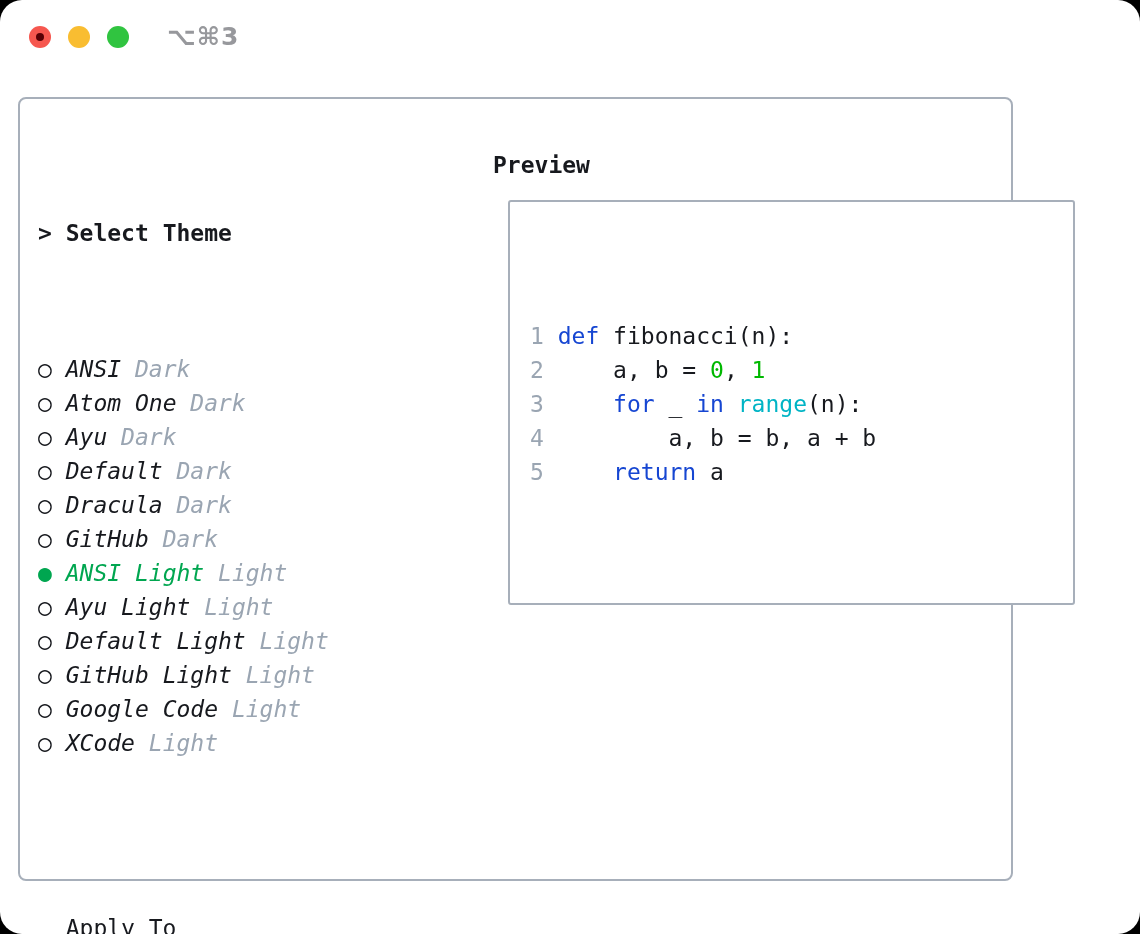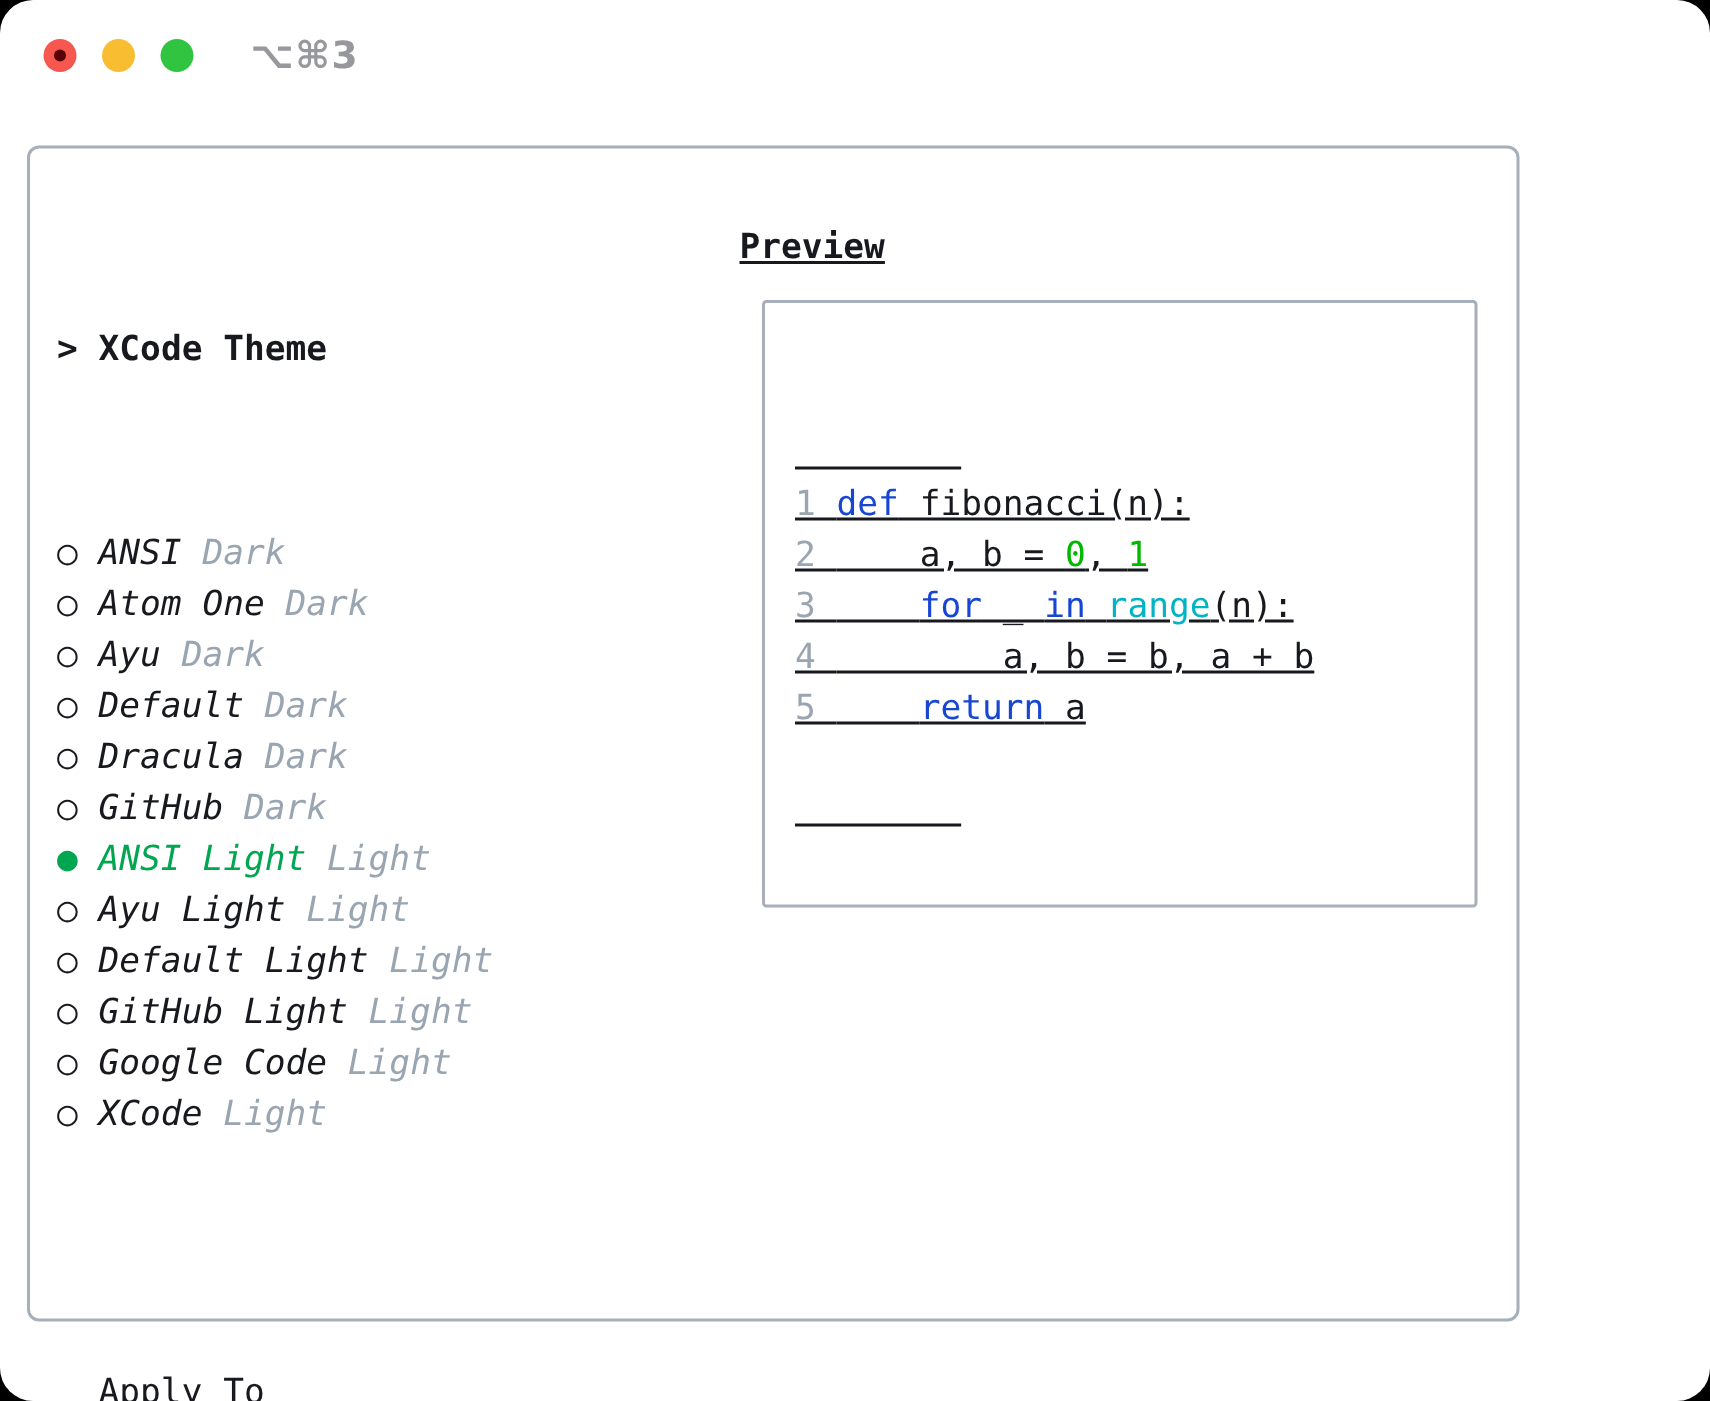--- a/index.html
+++ b/index.html
@@ -27,30 +27,30 @@
     position:absolute;left:167px;top:22px;font-size:25px;font-weight:bold;
     color:var(--shortcut);font-family:"DejaVu Sans",sans-serif;letter-spacing:1px;
   }
   
   .panel{
     position:absolute;left:18px;top:97px;width:995px;height:784px;
     border:2px solid var(--border);border-radius:8px;background:#fff;
     padding:49px 0 0 18px;display:flex;font-size:23px;line-height:34px;
   }
   .left-col{width:455px;flex:none;white-space:pre;}
-  .right-col{flex:1;text-decoration:underline;}
+  .right-col{flex:1;}
   .hdr{font-weight:bold;height:34px;}
   .row{height:34px;font-style:italic;}
   .sym{color:var(--text);}
   .row.selected .sym,.row.selected .name{color:var(--select-green);}
   .variant{color:var(--muted);}
   .apply-title{margin-top:49px;height:34px;padding-left:2ch;}
   
   .preview-box{
-    margin-top:18px;margin-left:15px;width:477px;height:405px;
+    margin-top:18px;margin-left:15px;width:567px;height:405px;
     border:2px solid var(--border);border-radius:3px;background:#fff;
     padding:49px 0 0 20px;white-space:pre;overflow:hidden;
   }
   .line{height:34px;}
   .spacer{height:34px;}
   .linenum{color:var(--muted);}
   .tok-keyword{color:var(--keyword);}
   .tok-number{color:var(--number);}
   .tok-builtin{color:var(--builtin);}
   .tok-text{color:var(--text);}
@@ -67,21 +67,21 @@
         </div>
         <div class="light" style="background: rgb(249, 189, 49);"></div>
         <div class="light" style="background: rgb(48, 196, 64);"></div>
       </div>
     <div class="shortcut">⌥⌘3</div>
   </div>
 
   <div class="panel">
 
     <div class="left-col">
-      <div class="hdr"><span>&gt;</span> <span>XCode Theme</span></div>
+      <div class="hdr"><span>&gt;</span> <span>Select Theme</span></div>
 
       <div><div class="row"><span class="sym">○</span><span class="name"> ANSI</span><span class="variant"> Dark</span></div><div class="row"><span class="sym">○</span><span class="name"> Atom One</span><span class="variant"> Dark</span></div><div class="row"><span class="sym">○</span><span class="name"> Ayu</span><span class="variant"> Dark</span></div><div class="row"><span class="sym">○</span><span class="name"> Default</span><span class="variant"> Dark</span></div><div class="row"><span class="sym">○</span><span class="name"> Dracula</span><span class="variant"> Dark</span></div><div class="row"><span class="sym">○</span><span class="name"> GitHub</span><span class="variant"> Dark</span></div><div class="row selected"><span class="sym">●</span><span class="name"> ANSI Light</span><span class="variant"> Light</span></div><div class="row"><span class="sym">○</span><span class="name"> Ayu Light</span><span class="variant"> Light</span></div><div class="row"><span class="sym">○</span><span class="name"> Default Light</span><span class="variant"> Light</span></div><div class="row"><span class="sym">○</span><span class="name"> GitHub Light</span><span class="variant"> Light</span></div><div class="row"><span class="sym">○</span><span class="name"> Google Code</span><span class="variant"> Light</span></div><div class="row"><span class="sym">○</span><span class="name"> XCode</span><span class="variant"> Light</span></div></div>
 
       <div class="apply-title">Apply To</div>
       
 
       
     </div>
 
     <div class="right-col">

